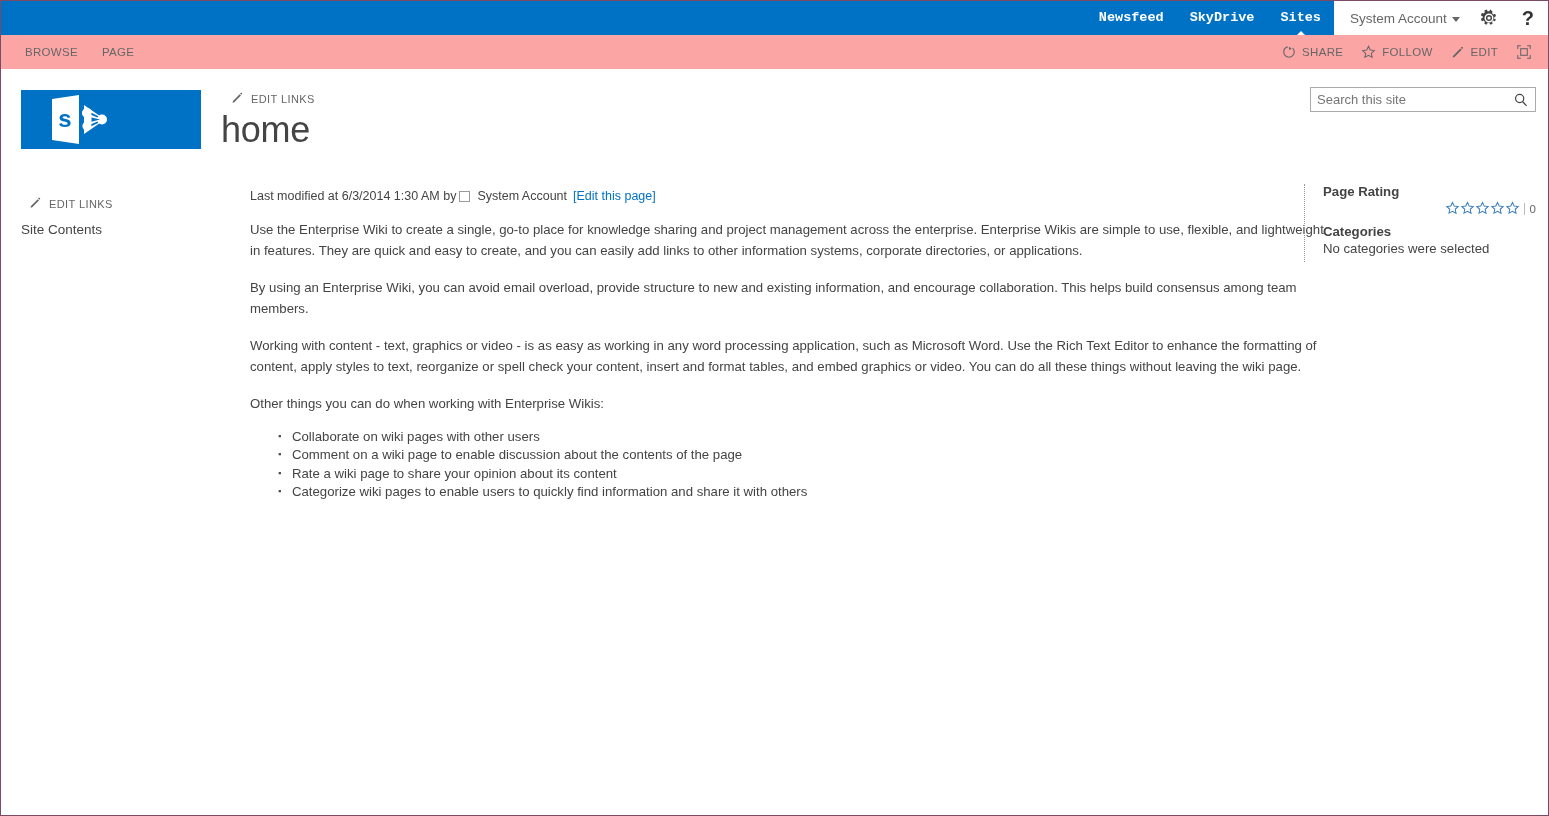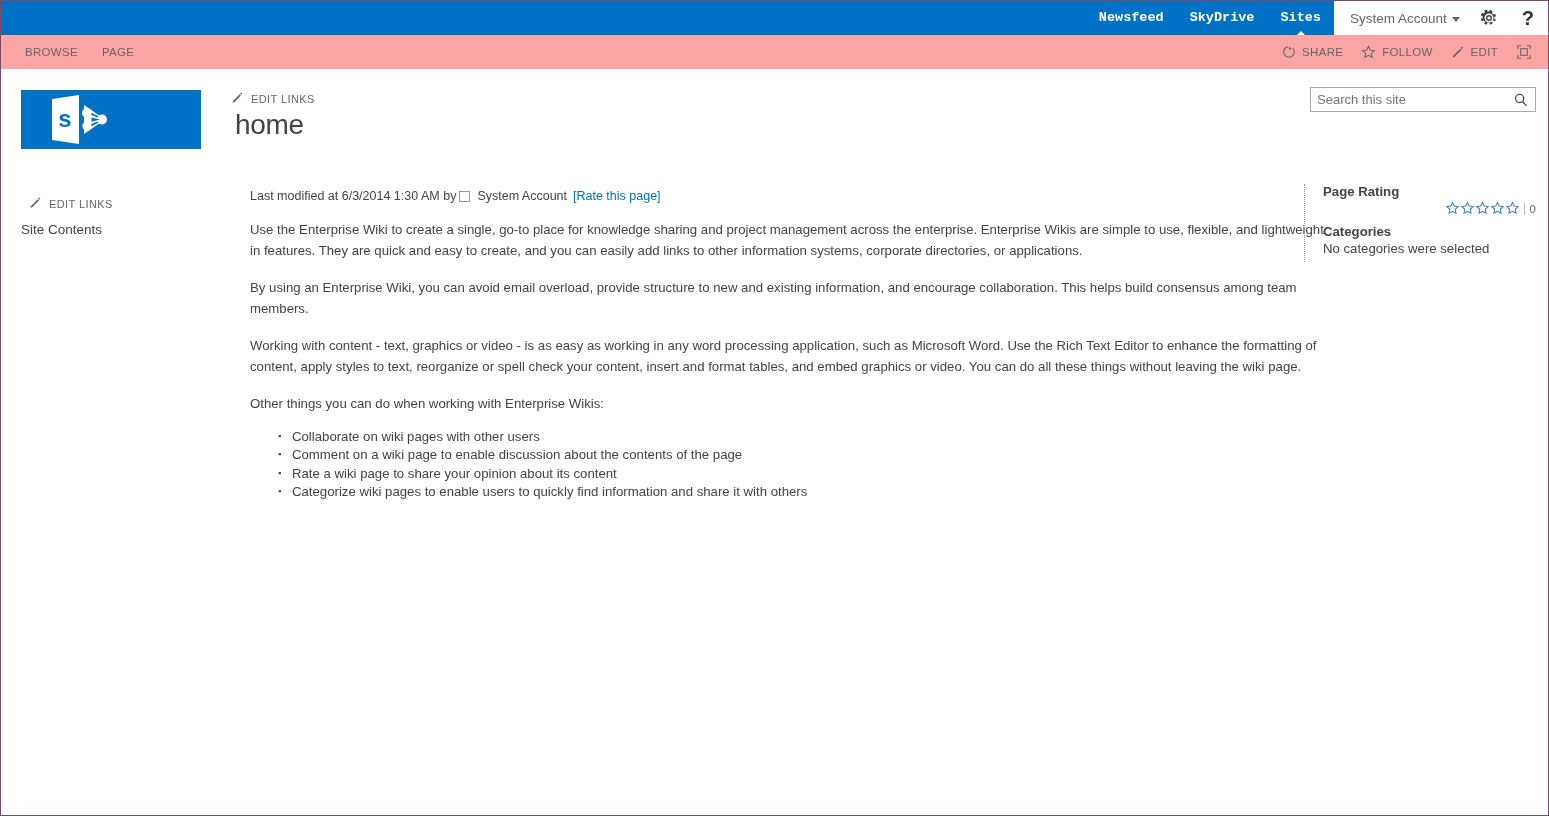--- a/index.html
+++ b/index.html
@@ -162,22 +162,22 @@
     display: flex;
     align-items: center;
     gap: 7px;
     font-size: 11px;
     color: #666666;
     letter-spacing: .4px;
     cursor: pointer;
   }
   .sitetitle {
     position: absolute;
-    left: 234px; top: 40px;
-    font-size: 28px;
+    left: 220px; top: 40px;
+    font-size: 36px;
     font-weight: normal;
     color: #444444;
     letter-spacing: -0.3px;
   }
   .searchbox {
     position: absolute;
     right: 12px; top: 18px;
     width: 226px;
     height: 25px;
     border: 1px solid #ababab;
@@ -452,21 +452,21 @@
       </div>
       <div class="navitem">Site Contents</div>
     </div>
 
     <div class="content">
 
       <div class="lastmod">
         <span>Last modified at 6/3/2014 1:30 AM by</span>
         <span class="presence-box"></span>
         <span>System Account</span>
-        <a href="#">[Rate this page]</a>
+        <a href="#">[Edit this page]</a>
       </div>
 
       <p>Use the Enterprise Wiki to create a single, go-to place for knowledge sharing and project management across the enterprise. Enterprise Wikis are simple to use, flexible, and lightweight in features. They are quick and easy to create, and you can easily add links to other information systems, corporate directories, or applications.</p>
       <p>By using an Enterprise Wiki, you can avoid email overload, provide structure to new and existing information, and encourage collaboration. This helps build consensus among team members.</p>
       <p>Working with content - text, graphics or video - is as easy as working in any word processing application, such as Microsoft Word. Use the Rich Text Editor to enhance the formatting of content, apply styles to text, reorganize or spell check your content, insert and format tables, and embed graphics or video. You can do all these things without leaving the wiki page.</p>
       <p>Other things you can do when working with Enterprise Wikis:</p>
 
       <ul>
         <li>Collaborate on wiki pages with other users</li>
         <li>Comment on a wiki page to enable discussion about the contents of the page</li>

